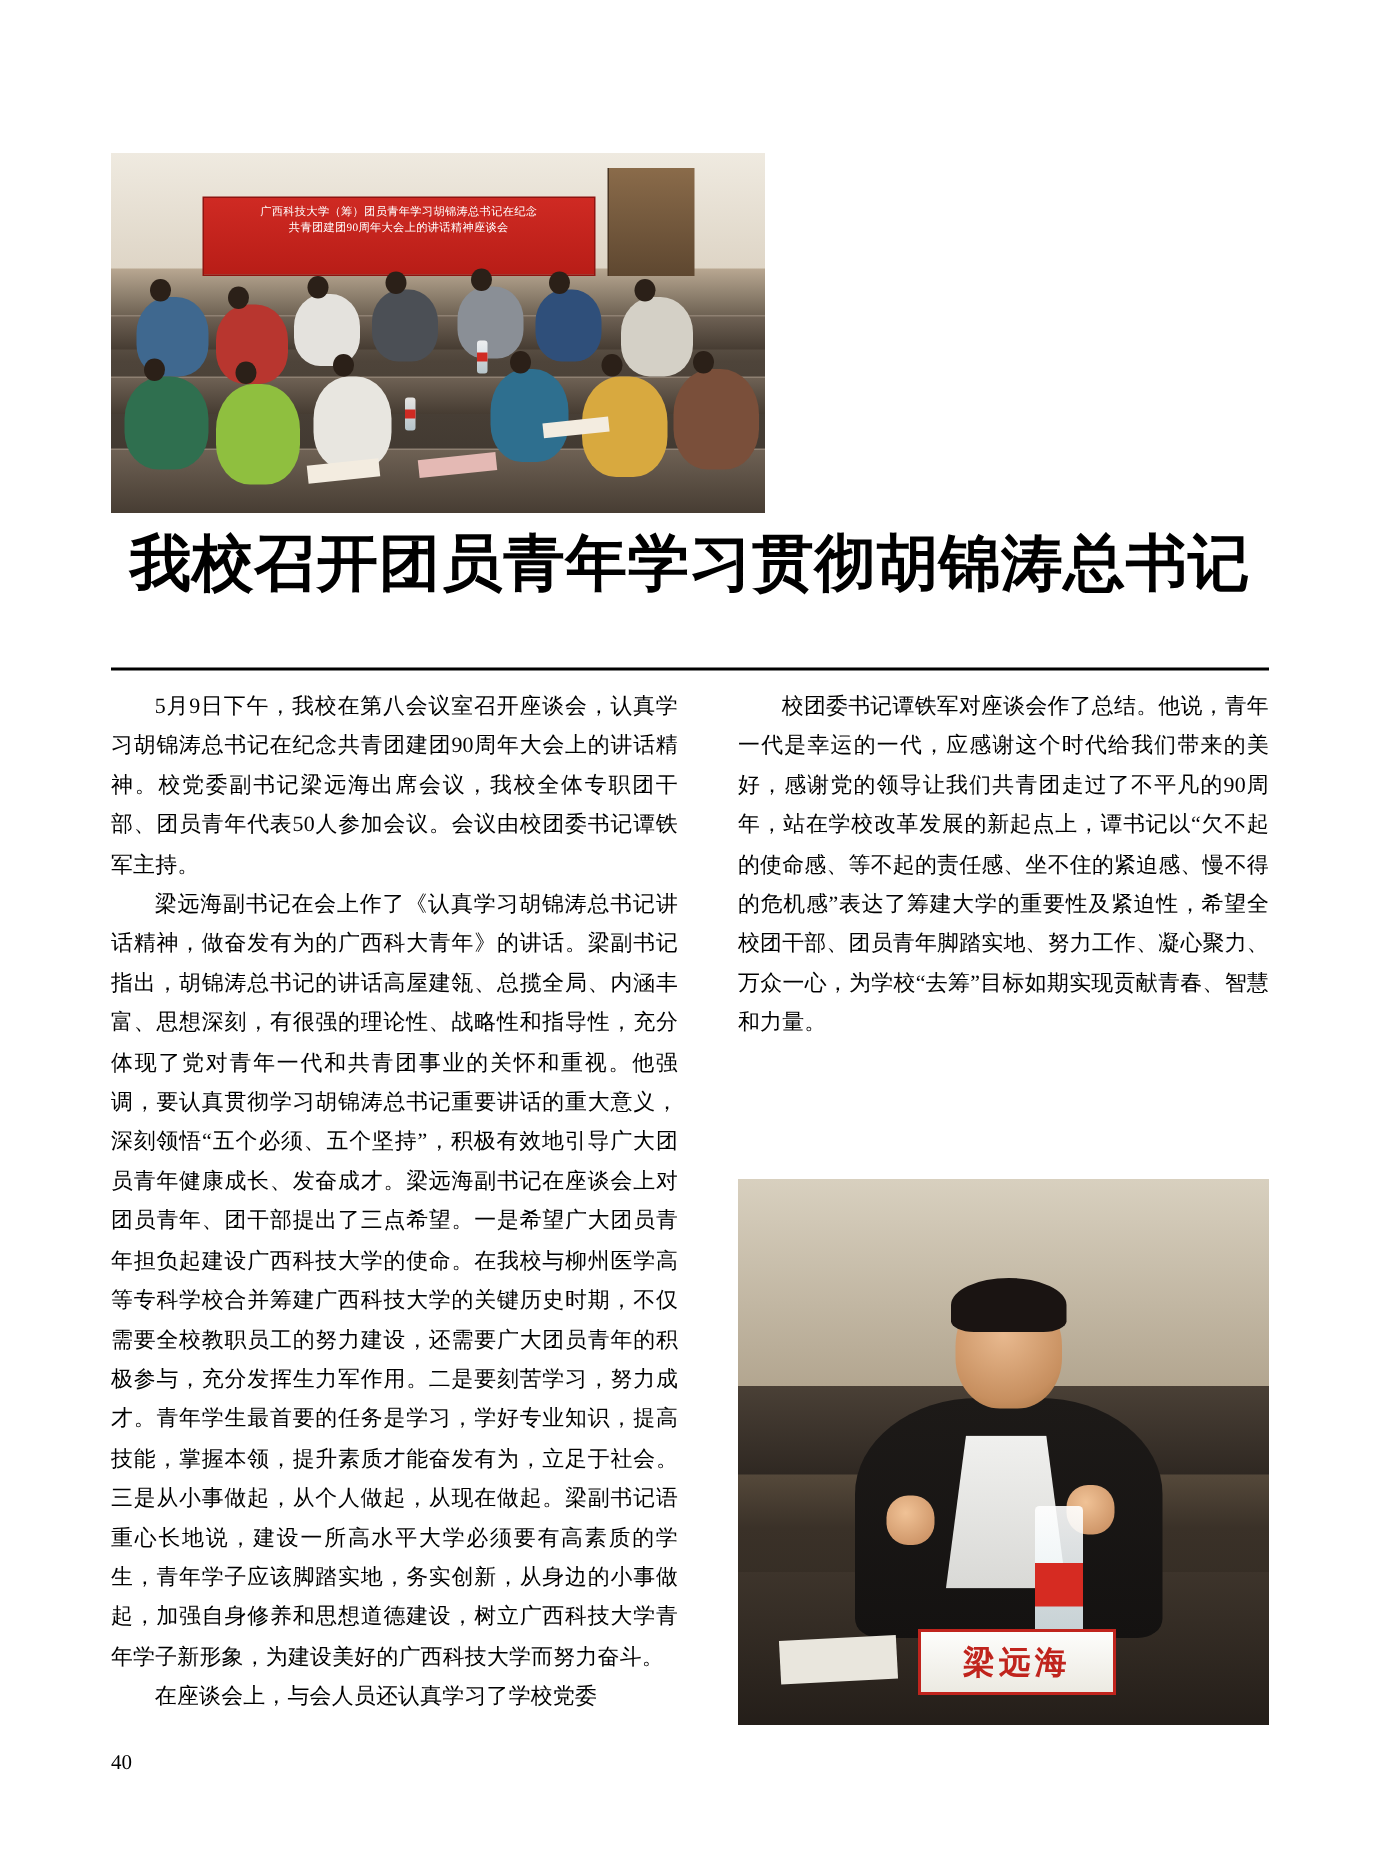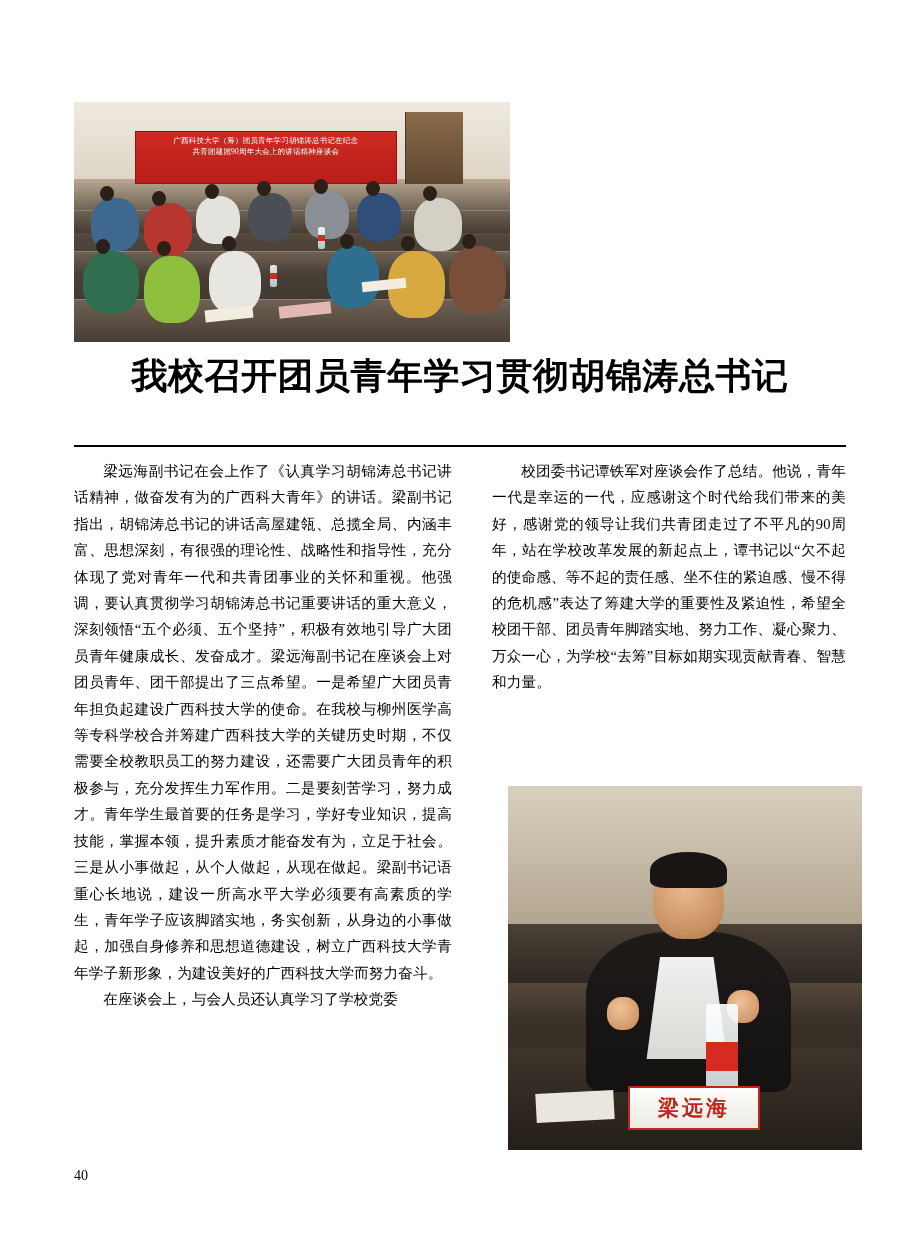--- a/index.html
+++ b/index.html
@@ -112,21 +112,21 @@
 
   
   .headline {
     position: absolute;
     left: 74px;
     top: 352px;
     width: 772px;
     text-align: center;
     font-family: "DejaVu Serif", "Liberation Serif", serif;
     font-weight: bold;
-    font-size: 36px;
+    font-size: 41px;
     line-height: 47px;
     letter-spacing: 0.5px;
   }
   .headline .l2 { display:block; }
   .headline-rule {
     position: absolute;
     left: 74px;
     top: 445px;
     width: 772px;
     height: 2px;
@@ -155,21 +155,20 @@
 
   
   .bottom-photo {
     position:absolute;
     left: 492px;
     top: 786px;
     width: 354px;
     height: 364px;
     overflow:hidden;
     background:#f0abfc;
-    margin-left:16px;
   }
   .bp-bg {
     position:absolute; left:0; top:0; width:100%; height:100%;
     background: linear-gradient(to bottom, #cfc6b4 0%, #b6a890 28%, #6b5c49 46%, #3a3128 64%, #2a241d 100%);
   }
   .bp-wallpanel {
     position:absolute; left:0; top:0; width:100%; height:46%;
     background: linear-gradient(to bottom,#d8d0bf,#ab9d86);
   }
   .bp-darkboard {
@@ -325,20 +324,21 @@
     <div class="tp-paper" style="left:66%;top:74%;width:10%;height:4%;"></div>
   </div>
 
 
   <div class="headline">
     <span class="l2">我校召开团员青年学习贯彻胡锦涛总书记</span>
   </div>
   <div class="headline-rule"></div>
 
   <div class="body-col col-left">
+    <p>5月9日下午，我校在第八会议室召开座谈会，认真学习胡锦涛总书记在纪念共青团建团90周年大会上的讲话精神。校党委副书记梁远海出席会议，我校全体专职团干部、团员青年代表50人参加会议。会议由校团委书记谭铁军主持。</p>
     <p>梁远海副书记在会上作了《认真学习胡锦涛总书记讲话精神，做奋发有为的广西科大青年》的讲话。梁副书记指出，胡锦涛总书记的讲话高屋建瓴、总揽全局、内涵丰富、思想深刻，有很强的理论性、战略性和指导性，充分体现了党对青年一代和共青团事业的关怀和重视。他强调，要认真贯彻学习胡锦涛总书记重要讲话的重大意义，深刻领悟“五个必须、五个坚持”，积极有效地引导广大团员青年健康成长、发奋成才。梁远海副书记在座谈会上对团员青年、团干部提出了三点希望。一是希望广大团员青年担负起建设广西科技大学的使命。在我校与柳州医学高等专科学校合并筹建广西科技大学的关键历史时期，不仅需要全校教职员工的努力建设，还需要广大团员青年的积极参与，充分发挥生力军作用。二是要刻苦学习，努力成才。青年学生最首要的任务是学习，学好专业知识，提高技能，掌握本领，提升素质才能奋发有为，立足于社会。三是从小事做起，从个人做起，从现在做起。梁副书记语重心长地说，建设一所高水平大学必须要有高素质的学生，青年学子应该脚踏实地，务实创新，从身边的小事做起，加强自身修养和思想道德建设，树立广西科技大学青年学子新形象，为建设美好的广西科技大学而努力奋斗。</p>
     <p>在座谈会上，与会人员还认真学习了学校党委</p>
   </div>
 
   <div class="body-col col-right">
     <p>校团委书记谭铁军对座谈会作了总结。他说，青年一代是幸运的一代，应感谢这个时代给我们带来的美好，感谢党的领导让我们共青团走过了不平凡的90周年，站在学校改革发展的新起点上，谭书记以“欠不起的使命感、等不起的责任感、坐不住的紧迫感、慢不得的危机感”表达了筹建大学的重要性及紧迫性，希望全校团干部、团员青年脚踏实地、努力工作、凝心聚力、万众一心，为学校“去筹”目标如期实现贡献青春、智慧和力量。</p>
   </div>
 
   <div class="bottom-photo">
     <div class="bp-bg"></div>

